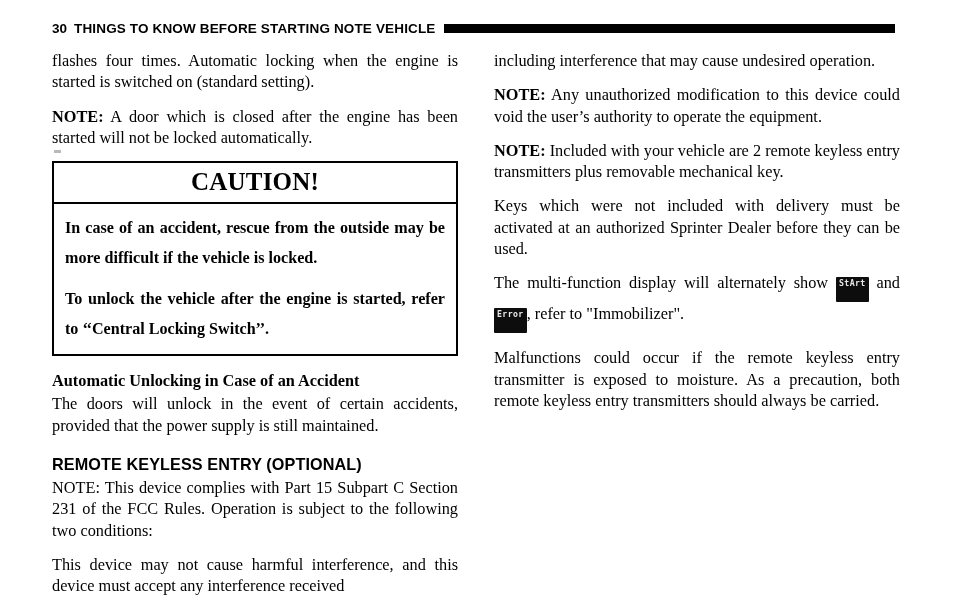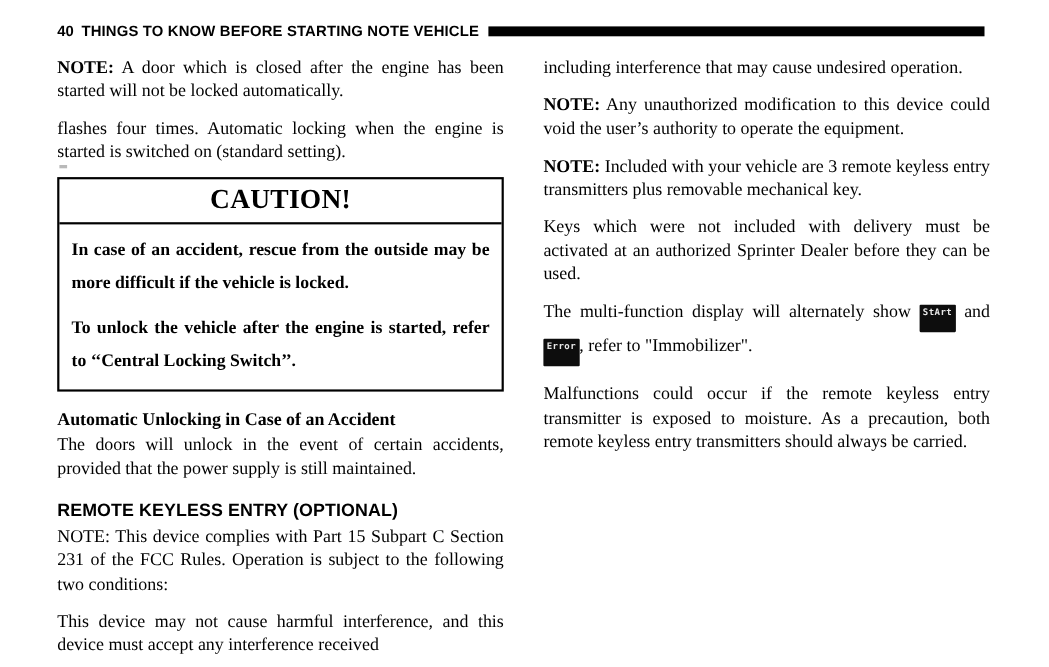--- a/index.html
+++ b/index.html
@@ -156,32 +156,32 @@
     white-space: nowrap;
     transform: translateY(-1px);
   }
 </style>
 </head>
 <body>
 
 <div class="page">
 
   <div class="header">
-    <span class="header-folio">40</span>
+    <span class="header-folio">30</span>
     <span class="header-text">THINGS TO KNOW BEFORE STARTING NOTE VEHICLE</span>
     <span class="header-rule"></span>
   </div>
 
   <div class="col col-left">
 
+    <p class="body">flashes four times. Automatic locking when the engine is started is switched on (standard setting).</p>
+
     <p class="body">
       <span class="b">NOTE:</span><span> A door which is closed after the engine has been started will not be locked automatically.</span>
     </p>
-
-    <p class="body">flashes four times. Automatic locking when the engine is started is switched on (standard setting).</p>
 
     <div class="caution-box">
       <span class="speck"></span>
       <div class="caution-title">CAUTION!</div>
       <div class="caution-body">
         <p>In case of an accident, rescue from the outside may be more difficult if the vehicle is locked.</p>
         <p>To unlock the vehicle after the engine is started, refer to ‘‘Central Locking Switch’’.</p>
       </div>
     </div>
 
@@ -198,21 +198,21 @@
 
   <div class="col col-right">
 
     <p class="body">including interference that may cause undesired operation.</p>
 
     <p class="body">
       <span class="b">NOTE:</span><span> Any unauthorized modification to this device could void the user’s authority to operate the equipment.</span>
     </p>
 
     <p class="body">
-      <span class="b">NOTE:</span><span> Included with your vehicle are 3 remote keyless entry transmitters plus removable mechanical key.</span>
+      <span class="b">NOTE:</span><span> Included with your vehicle are 2 remote keyless entry transmitters plus removable mechanical key.</span>
     </p>
 
     <p class="body">Keys which were not included with delivery must be activated at an authorized Sprinter Dealer before they can be used.</p>
 
 
     <p class="body">
       <span>The multi-function display will alternately show </span><span class="lcd">StArt</span><span> and </span><span class="lcd">Error</span><span>, refer to "Immobilizer".</span>
     </p>
 
     <p class="body nolast">Malfunctions could occur if the remote keyless entry transmitter is exposed to moisture. As a precaution, both remote keyless entry transmitters should always be carried.</p>

